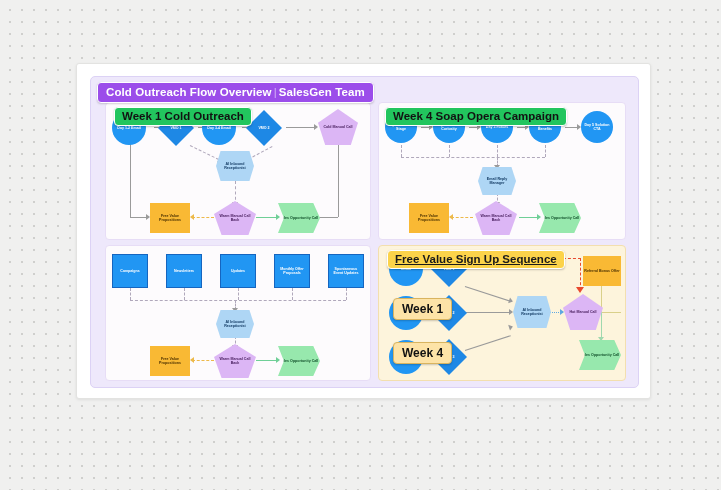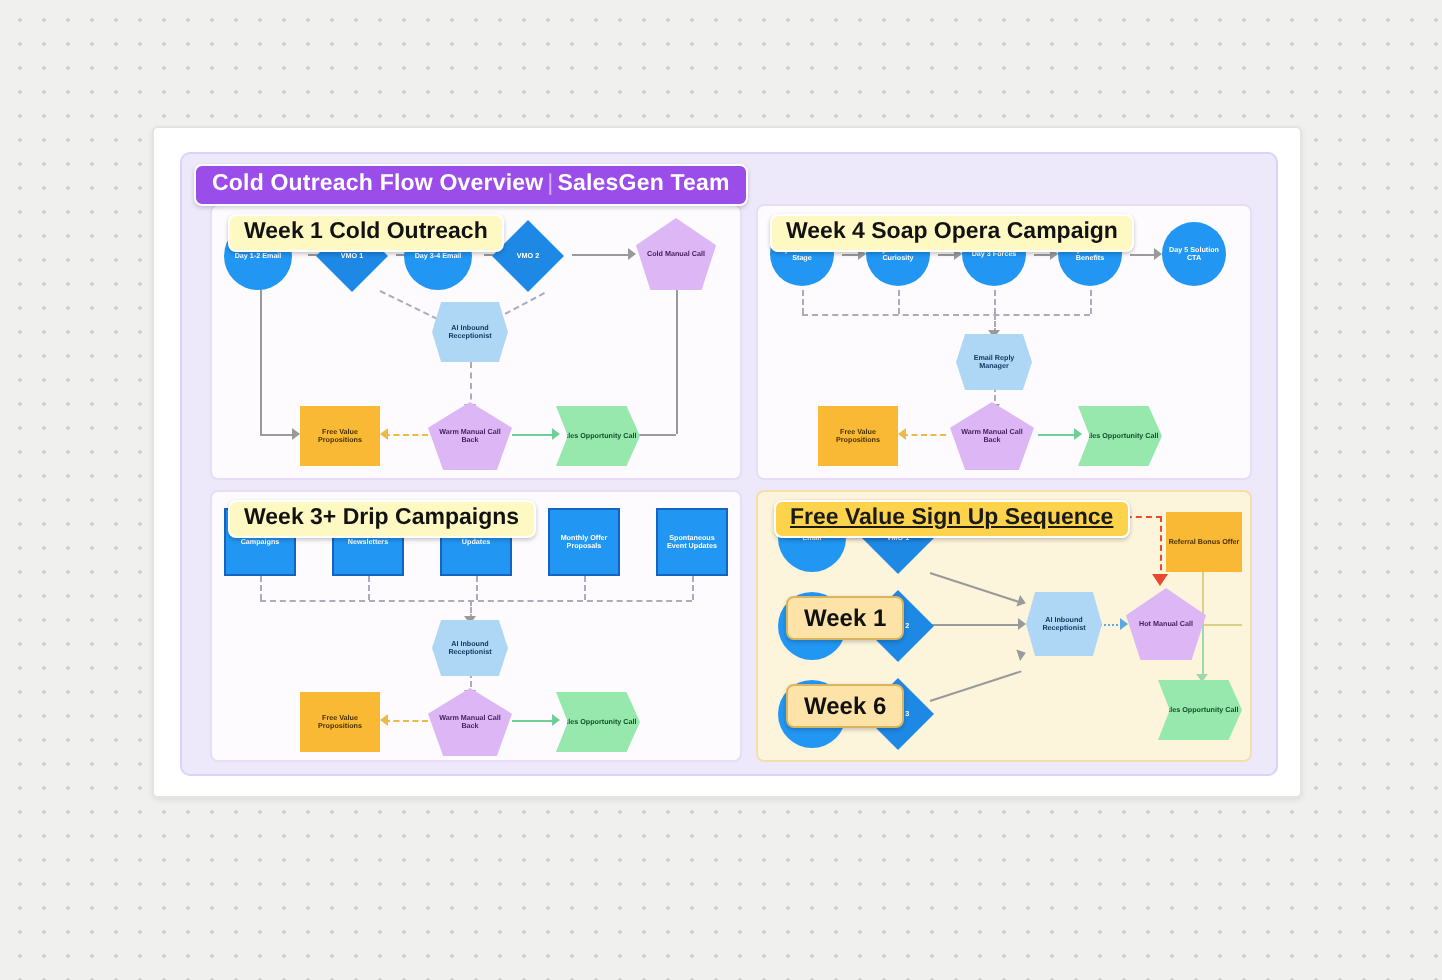--- a/index.html
+++ b/index.html
@@ -41,21 +41,21 @@
   #panel-w3{left:14px;top:168px;width:264px;height:134px;background:#fdfbfd;border:1px solid #e7ddf6;}
   #panel-fv{left:287px;top:168px;width:246px;height:134px;background:#fdf4dc;border:1px solid #f3dfae;}
 
   
   .panel-title{
     position:absolute;z-index:55;white-space:nowrap;
     font-weight:bold;border-radius:4px;
     box-shadow:0 1px 2px rgba(0,0,0,.22);
   }
   .pt-grey{
-    background:#fef9c3;color:#121212;border:1px solid #ffffff;
+    background:#22c55e;color:#121212;border:1px solid #ffffff;
     font-size:11.5px;padding:2px 7px 3px 7px;
   }
   .pt-yellow{
     background:#fcd34a;color:#1a1a1a;border:1px solid #ffffff;
     font-size:11.5px;padding:2px 7px 3px 7px;text-decoration:underline;
   }
   .pt-tag{
     background:#fde3a7;color:#111;border:1px solid #d9b45f;
     font-size:10px;padding:2px 6px 3px 6px;border-radius:4px;
     box-shadow:0 1px 2px rgba(0,0,0,.2);
@@ -214,21 +214,20 @@
         <div class="node n-rect" style="left:6px;top:8px;width:36px;height:34px;">Campaigns</div>
         <div class="node n-rect" style="left:60px;top:8px;width:36px;height:34px;">Newsletters</div>
         <div class="node n-rect" style="left:114px;top:8px;width:36px;height:34px;">Updates</div>
         <div class="node n-rect" style="left:168px;top:8px;width:36px;height:34px;">Monthly Offer Proposals</div>
         <div class="node n-rect" style="left:222px;top:8px;width:36px;height:34px;">Spontaneous Event Updates</div>
         <div class="node n-hex-blue" style="left:110px;top:64px;width:38px;height:28px;">AI Inbound Receptionist</div>
         <div class="node n-square-orange" style="left:44px;top:100px;width:40px;height:30px;">Free Value Propositions</div>
         <div class="node n-pent-purple" style="left:108px;top:98px;width:42px;height:34px;">Warm Manual Call Back</div>
         <div class="node n-chev-green" style="left:172px;top:100px;width:42px;height:30px;">Sales Opportunity Call</div>
       </div>
-      <div class="panel-title pt-grey" style="left:8px;top:4px;">Week 3+ Drip Campaigns</div>
     </div>
 
     <div class="panel" id="panel-fv">
       <div class="panel-inner">
 
         <div class="ln ln-h" style="left:44px;top:22px;width:10px;"></div>
         <div class="ln ln-h" style="left:44px;top:66px;width:10px;"></div>
         <div class="arw arw-r" style="left:52px;top:63px;"></div>
         <div class="ln ln-h" style="left:44px;top:110px;width:10px;"></div>
         <div class="arw arw-r" style="left:52px;top:107px;"></div>
@@ -262,19 +261,19 @@
         <div class="node n-diamond" style="left:52px;top:49px;width:36px;height:36px;">VMO 2</div>
         <div class="node n-diamond" style="left:52px;top:93px;width:36px;height:36px;">VMO 3</div>
 
         <div class="node n-hex-blue" style="left:134px;top:50px;width:38px;height:32px;">AI Inbound Receptionist</div>
         <div class="node n-pent-purple" style="left:184px;top:48px;width:40px;height:36px;">Hot Manual Call</div>
         <div class="node n-square-orange" style="left:204px;top:10px;width:38px;height:30px;">Referral Bonus Offer</div>
         <div class="node n-chev-green" style="left:200px;top:94px;width:42px;height:30px;">Sales Opportunity Call</div>
 
         <div class="panel-title pt-tag" style="position:absolute;left:14px;top:4px;">Immediately</div>
         <div class="panel-title pt-tag" style="position:absolute;left:14px;top:52px;font-size:12px;padding:3px 8px;">Week 1</div>
-        <div class="panel-title pt-tag" style="position:absolute;left:14px;top:96px;font-size:12px;padding:3px 8px;">Week 6</div>
+        <div class="panel-title pt-tag" style="position:absolute;left:14px;top:96px;font-size:12px;padding:3px 8px;">Week 4</div>
       </div>
       <div class="panel-title pt-yellow" style="left:8px;top:4px;">Free Value Sign Up Sequence</div>
     </div>
 
   </div>
 </div>
 
 </body></html>

